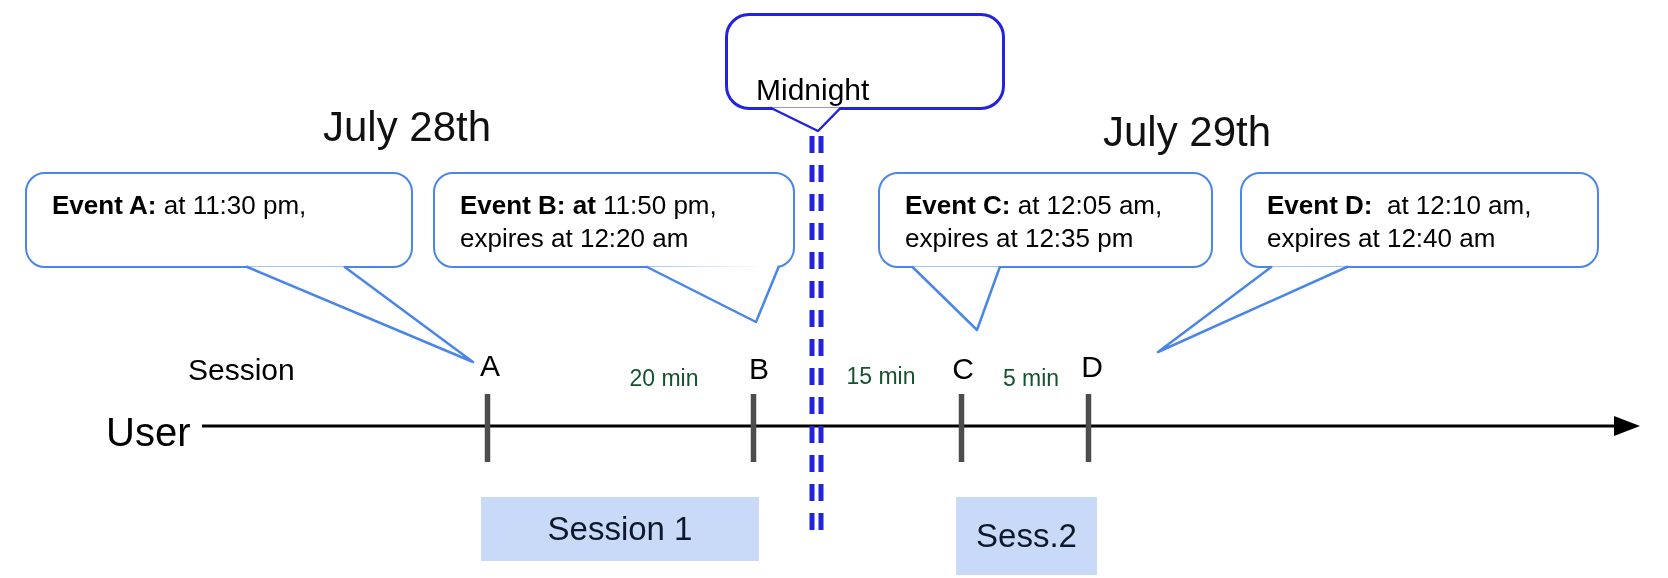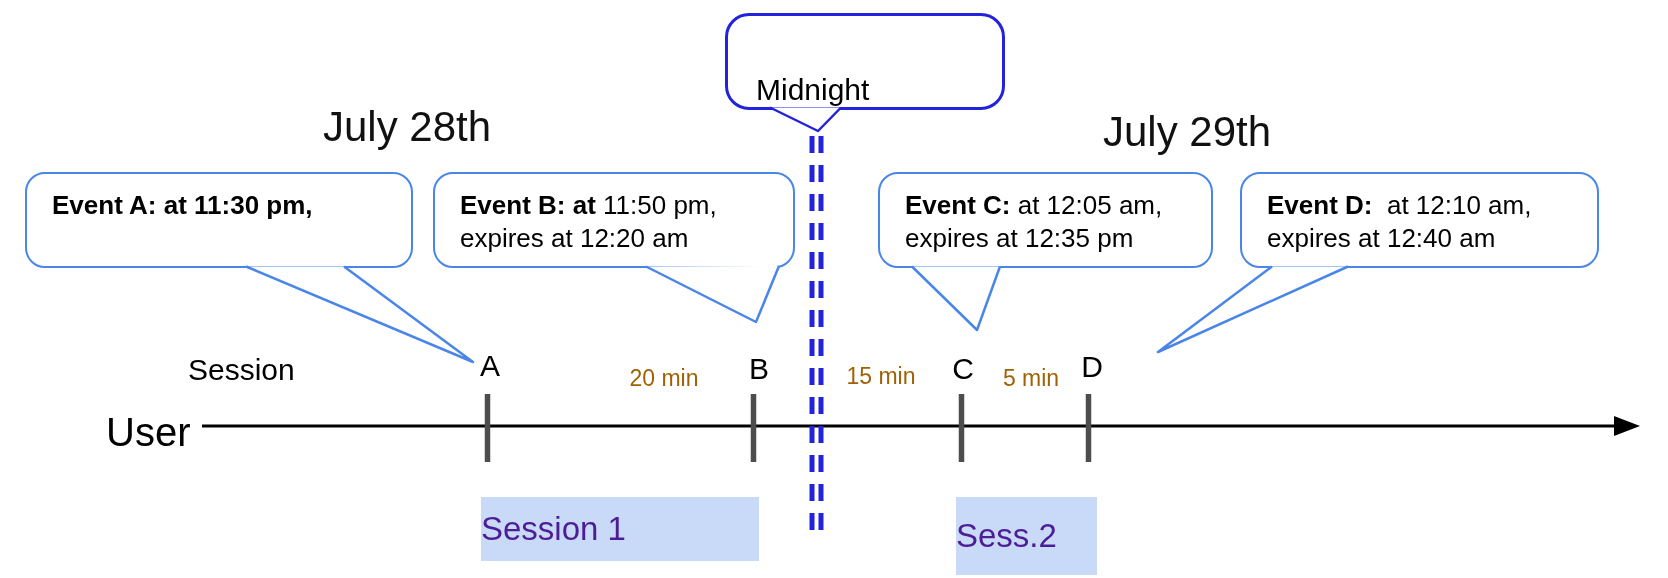--- a/index.html
+++ b/index.html
@@ -16,45 +16,45 @@
   }
   .callout{
     top:172px;height:96px;box-sizing:border-box;background:#fff;
     border:2.5px solid var(--bubble_border);border-radius:20px;
     padding:15px 0 0 25px;font-size:26px;line-height:33px;
   }
   .callout .line{white-space:pre-wrap;}
   .events-label{left:188px;top:353px;font-size:30px;}
   .user-label{left:106px;top:410px;font-size:40px;}
   .tick-label{font-size:30px;transform:translateX(-50%);white-space:nowrap;}
-  .interval-label{font-size:23px;transform:translateX(-50%);white-space:nowrap;color:#a16207;}
+  .interval-label{font-size:23px;transform:translateX(-50%);white-space:nowrap;color:#14532d;}
   .session-box{
     top:497px;background:var(--session_fill);display:flex;align-items:center;
-    font-size:33px;color:#4c1d95;
+    justify-content:center;font-size:33px;color:#0f172a;
   }
   svg.overlay{position:absolute;left:0;top:0;pointer-events:none;}
   .tail{fill:#ffffff;stroke:var(--bubble_border);stroke-width:2.5;stroke-linejoin:round;}
   .mpointer{fill:#ffffff;stroke:var(--midnight_blue);stroke-width:2.5;stroke-linejoin:round;}
   .dash{stroke:var(--midnight_blue);stroke-width:5;}
   .tick{stroke:var(--tick_gray);stroke-width:5.5;}
   .axis{stroke:#000;stroke-width:3;}
 </style>
 </head>
 <body>
 
 <div id="canvas">
 
   <div class="abs date-title" style="left:323px;top:103px;">July 28th</div>
   <div class="abs date-title" style="left:1103px;top:108px;">July 29th</div>
 
   <div class="abs midnight-bubble">
     <span>Midnight</span>
   </div>
 
-  <div class="abs callout" style="left:25px;width:388px;font-weight:bold;">
+  <div class="abs callout" style="left:25px;width:388px;">
     <div class="line"><b>Event A:</b><span> at 11:30 pm,</span></div>
   </div>
   <div class="abs callout" style="left:433px;width:362px;">
     <div class="line"><b>Event B: at</b><span> 11:50 pm,</span></div>
     <div class="line">expires at 12:20 am</div>
   </div>
   <div class="abs callout" style="left:878px;width:335px;">
     <div class="line"><b>Event C:</b><span> at 12:05 am,</span></div>
     <div class="line">expires at 12:35 pm</div>
   </div>

